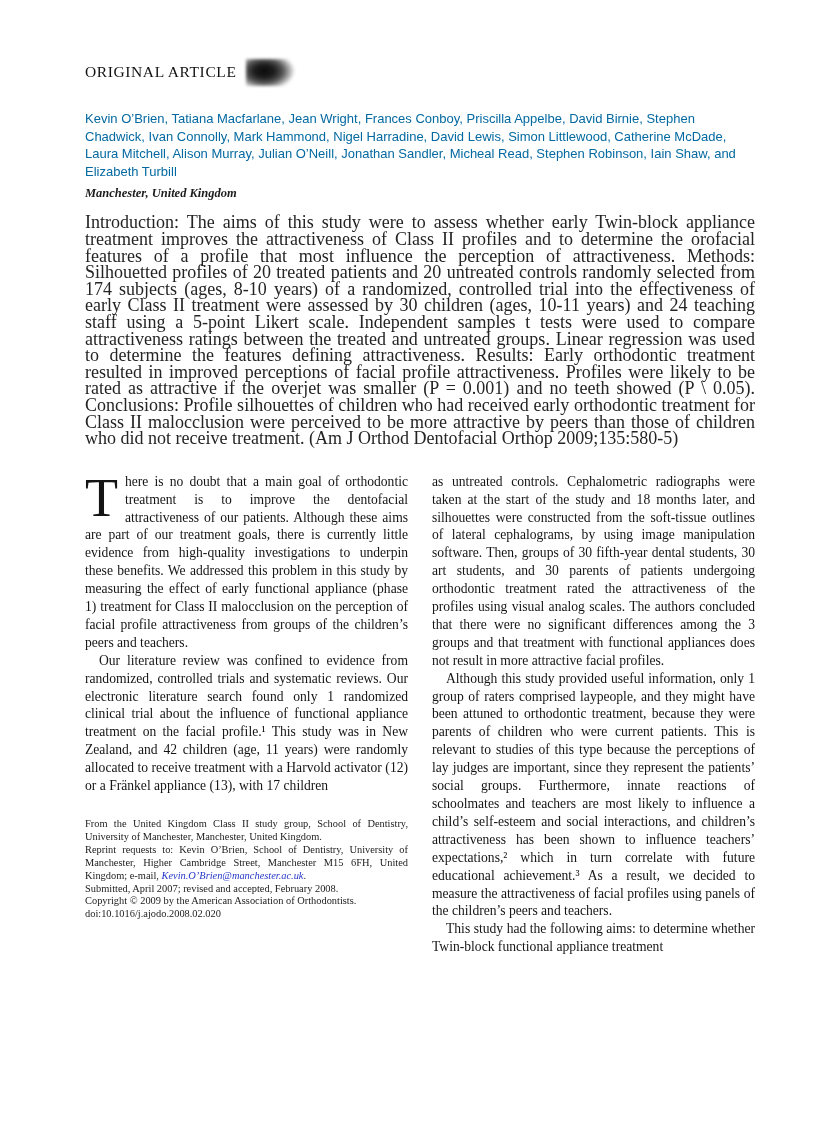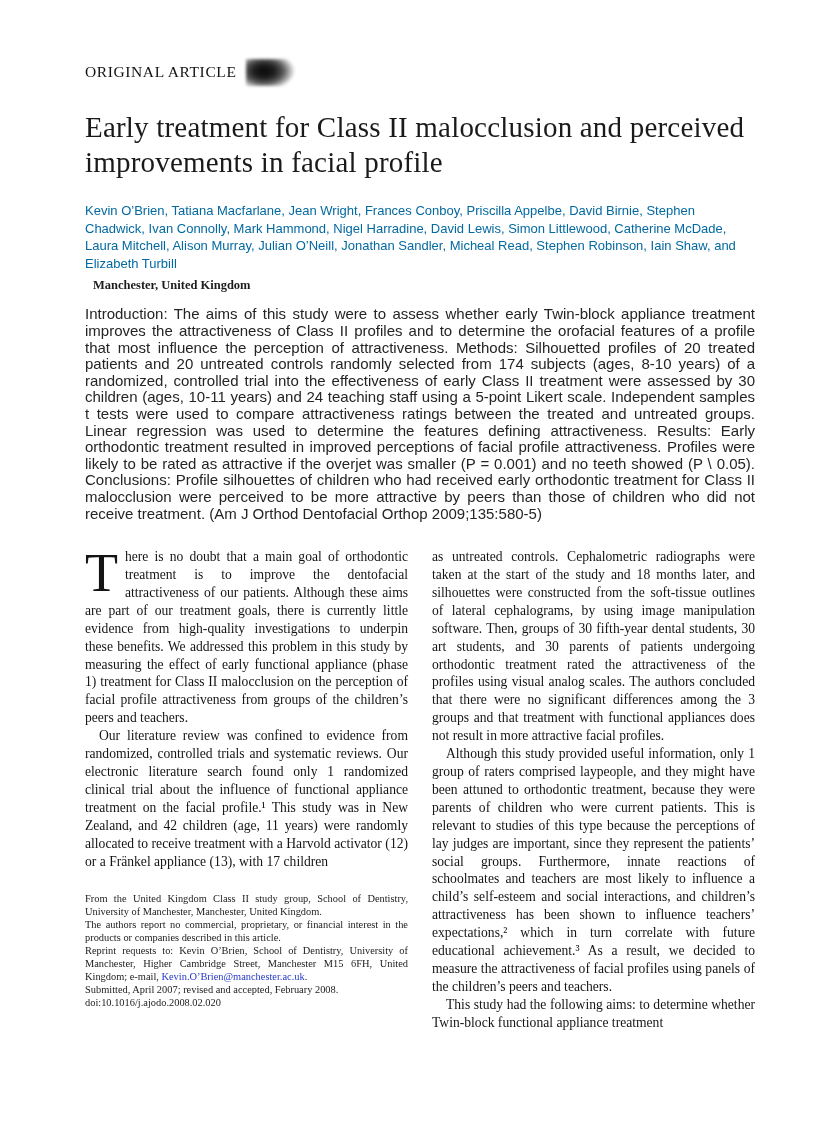--- a/index.html
+++ b/index.html
@@ -51,29 +51,30 @@
       letter-spacing: 0.2px;
     }
     .authors {
       margin: 0 0 6px 0;
       font-family: "Liberation Sans", sans-serif;
       font-size: 13px;
       line-height: 17.6px;
       color: #0369a1;
     }
     .affiliation {
-      margin: 0 0 13px 8px;
+      margin: 0 0 13px 0;
       font-size: 12.5px;
       font-weight: 700;
       color: #1c1c1c;
+      font-style: italic;
     }
     .abstract {
       margin: 0 0 26px 0;
-      font-family: Liberation Sans, sans-serif;
-      font-size: 15px;
+      font-family: Liberation Serif, serif;
+      font-size: 18px;
       line-height: 16.6px;
       text-align: justify;
       color: #242424;
     }
     .columns {
       display: flex;
       gap: 24px;
     }
     .col {
       width: 323px;
@@ -105,58 +106,58 @@
       text-align: justify;
       color: #1b1b1b;
     }
     .footnotes p {
       margin: 0;
     }
     .email {
       color: #2437c8;
       text-decoration: none;
       cursor: pointer;
+      font-style: italic;
     }
     .page-number {
       position: absolute;
       left: 85px;
       top: 1125px;
       font-size: 11px;
       color: #000000;
     }
   </style>
 </head>
 <body>
 
 <div class="page">
 
   <div class="header-row">
     <span class="section-label">ORIGINAL ARTICLE</span>
     <span class="logo-smudge"></span>
   </div>
 
-  <h1 class="title">Early treatment for Class II malocclusion and perceived improvements in facial profile</h1>
 
   <p class="authors">Kevin O’Brien, Tatiana Macfarlane, Jean Wright, Frances Conboy, Priscilla Appelbe, David Birnie, Stephen Chadwick, Ivan Connolly, Mark Hammond, Nigel Harradine, David Lewis, Simon Littlewood, Catherine McDade, Laura Mitchell, Alison Murray, Julian O’Neill, Jonathan Sandler, Micheal Read, Stephen Robinson, Iain Shaw, and Elizabeth Turbill</p>
 
   <p class="affiliation">Manchester, United Kingdom</p>
 
   <p class="abstract">Introduction: The aims of this study were to assess whether early Twin-block appliance treatment improves the attractiveness of Class II profiles and to determine the orofacial features of a profile that most influence the perception of attractiveness. Methods: Silhouetted profiles of 20 treated patients and 20 untreated controls randomly selected from 174 subjects (ages, 8-10 years) of a randomized, controlled trial into the effectiveness of early Class II treatment were assessed by 30 children (ages, 10-11 years) and 24 teaching staff using a 5-point Likert scale. Independent samples t tests were used to compare attractiveness ratings between the treated and untreated groups. Linear regression was used to determine the features defining attractiveness. Results: Early orthodontic treatment resulted in improved perceptions of facial profile attractiveness. Profiles were likely to be rated as attractive if the overjet was smaller (P = 0.001) and no teeth showed (P \ 0.05). Conclusions: Profile silhouettes of children who had received early orthodontic treatment for Class II malocclusion were perceived to be more attractive by peers than those of children who did not receive treatment. (Am J Orthod Dentofacial Orthop 2009;135:580-5)</p>
 
   <div class="columns">
 
     <div class="col">
       <p class="body-p"><span class="dropcap">T</span><span>here is no doubt that a main goal of orthodontic treatment is to improve the dentofacial attractiveness of our patients. Although these aims are part of our treatment goals, there is currently little evidence from high-quality investigations to underpin these benefits. We addressed this problem in this study by measuring the effect of early functional appliance (phase 1) treatment for Class II malocclusion on the perception of facial profile attractiveness from groups of the children’s peers and teachers.</span></p>
       <p class="body-p indent">Our literature review was confined to evidence from randomized, controlled trials and systematic reviews. Our electronic literature search found only 1 randomized clinical trial about the influence of functional appliance treatment on the facial profile.¹ This study was in New Zealand, and 42 children (age, 11 years) were randomly allocated to receive treatment with a Harvold activator (12) or a Fränkel appliance (13), with 17 children</p>
 
       <div class="footnotes">
         <p>From the United Kingdom Class II study group, School of Dentistry, University of Manchester, Manchester, United Kingdom.</p>
-        <p>The authors report no commercial, proprietary, or financial interest in the products or companies described in this article.</p>
         <p><span>Reprint requests to: Kevin O’Brien, School of Dentistry, University of Manchester, Higher Cambridge Street, Manchester M15 6FH, United Kingdom; e-mail, </span><a class="email">Kevin.O’Brien@manchester.ac.uk</a><span>.</span></p>
         <p>Submitted, April 2007; revised and accepted, February 2008.</p>
+        <p>Copyright © 2009 by the American Association of Orthodontists.</p>
         <p>doi:10.1016/j.ajodo.2008.02.020</p>
       </div>
     </div>
 
     <div class="col">
       <p class="body-p">as untreated controls. Cephalometric radiographs were taken at the start of the study and 18 months later, and silhouettes were constructed from the soft-tissue outlines of lateral cephalograms, by using image manipulation software. Then, groups of 30 fifth-year dental students, 30 art students, and 30 parents of patients undergoing orthodontic treatment rated the attractiveness of the profiles using visual analog scales. The authors concluded that there were no significant differences among the 3 groups and that treatment with functional appliances does not result in more attractive facial profiles.</p>
       <p class="body-p indent">Although this study provided useful information, only 1 group of raters comprised laypeople, and they might have been attuned to orthodontic treatment, because they were parents of children who were current patients. This is relevant to studies of this type because the perceptions of lay judges are important, since they represent the patients’ social groups. Furthermore, innate reactions of schoolmates and teachers are most likely to influence a child’s self-esteem and social interactions, and children’s attractiveness has been shown to influence teachers’ expectations,² which in turn correlate with future educational achievement.³ As a result, we decided to measure the attractiveness of facial profiles using panels of the children’s peers and teachers.</p>
       <p class="body-p indent">This study had the following aims: to determine whether Twin-block functional appliance treatment</p>
     </div>
 

